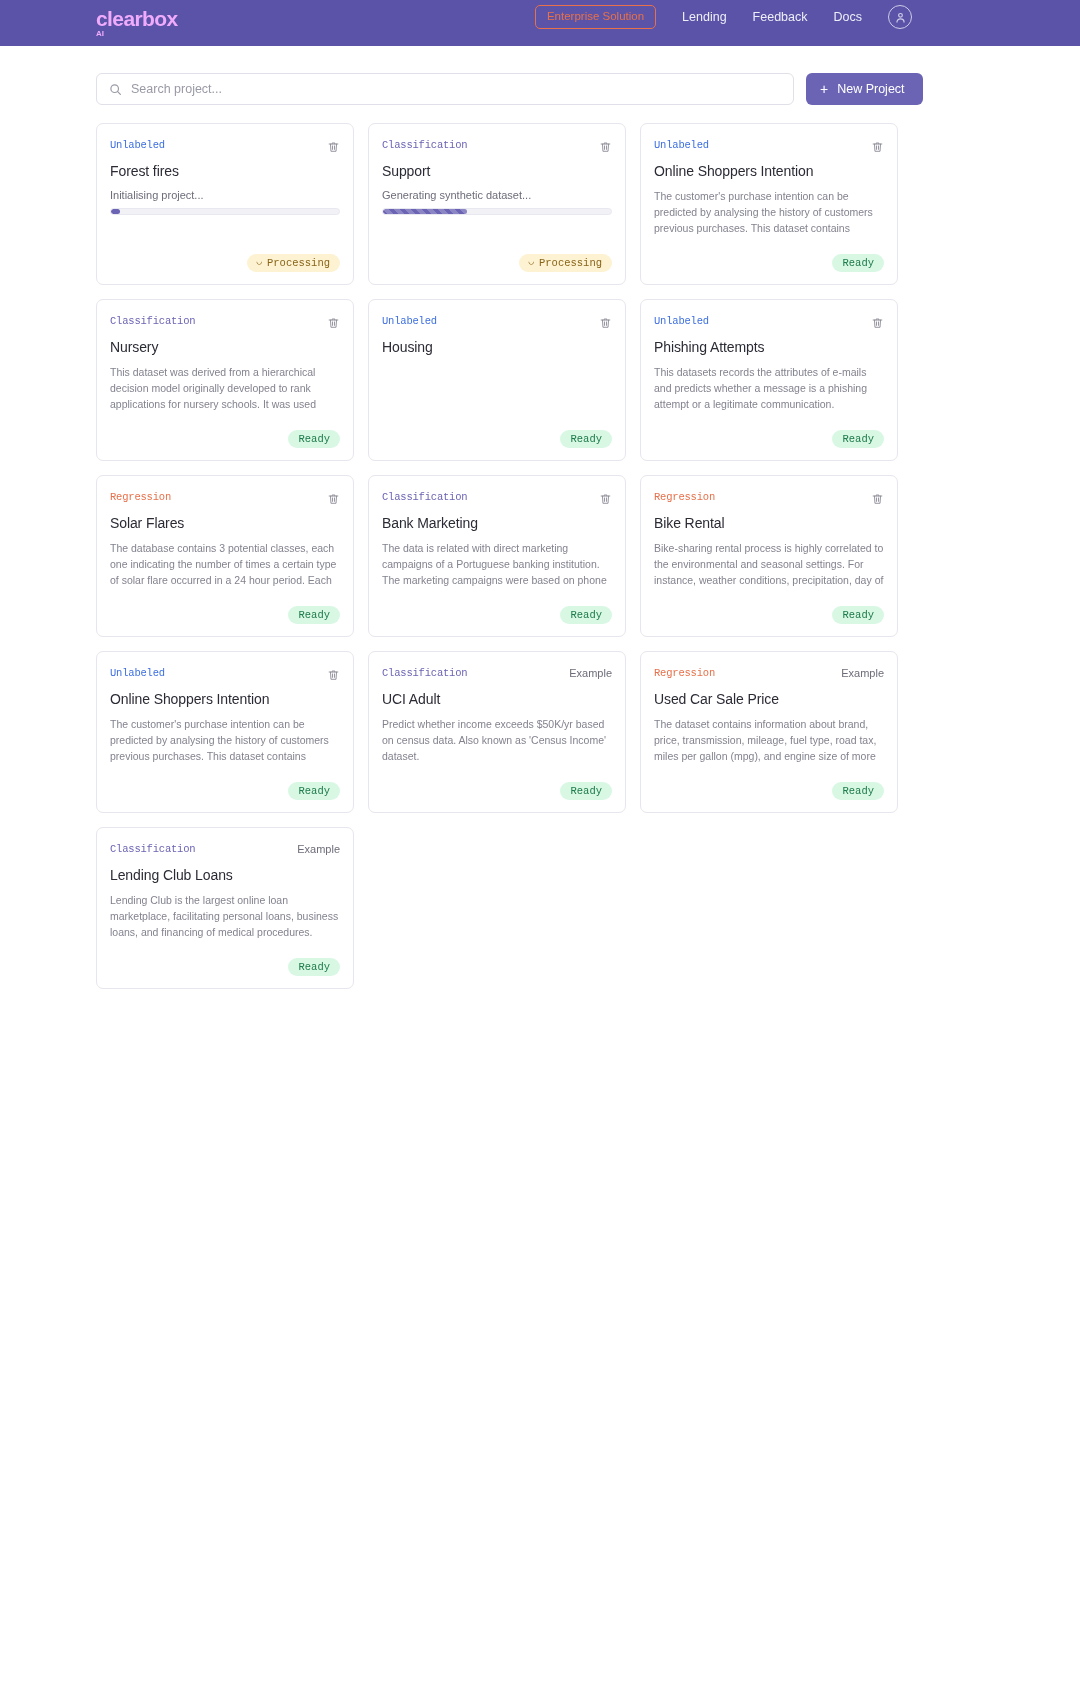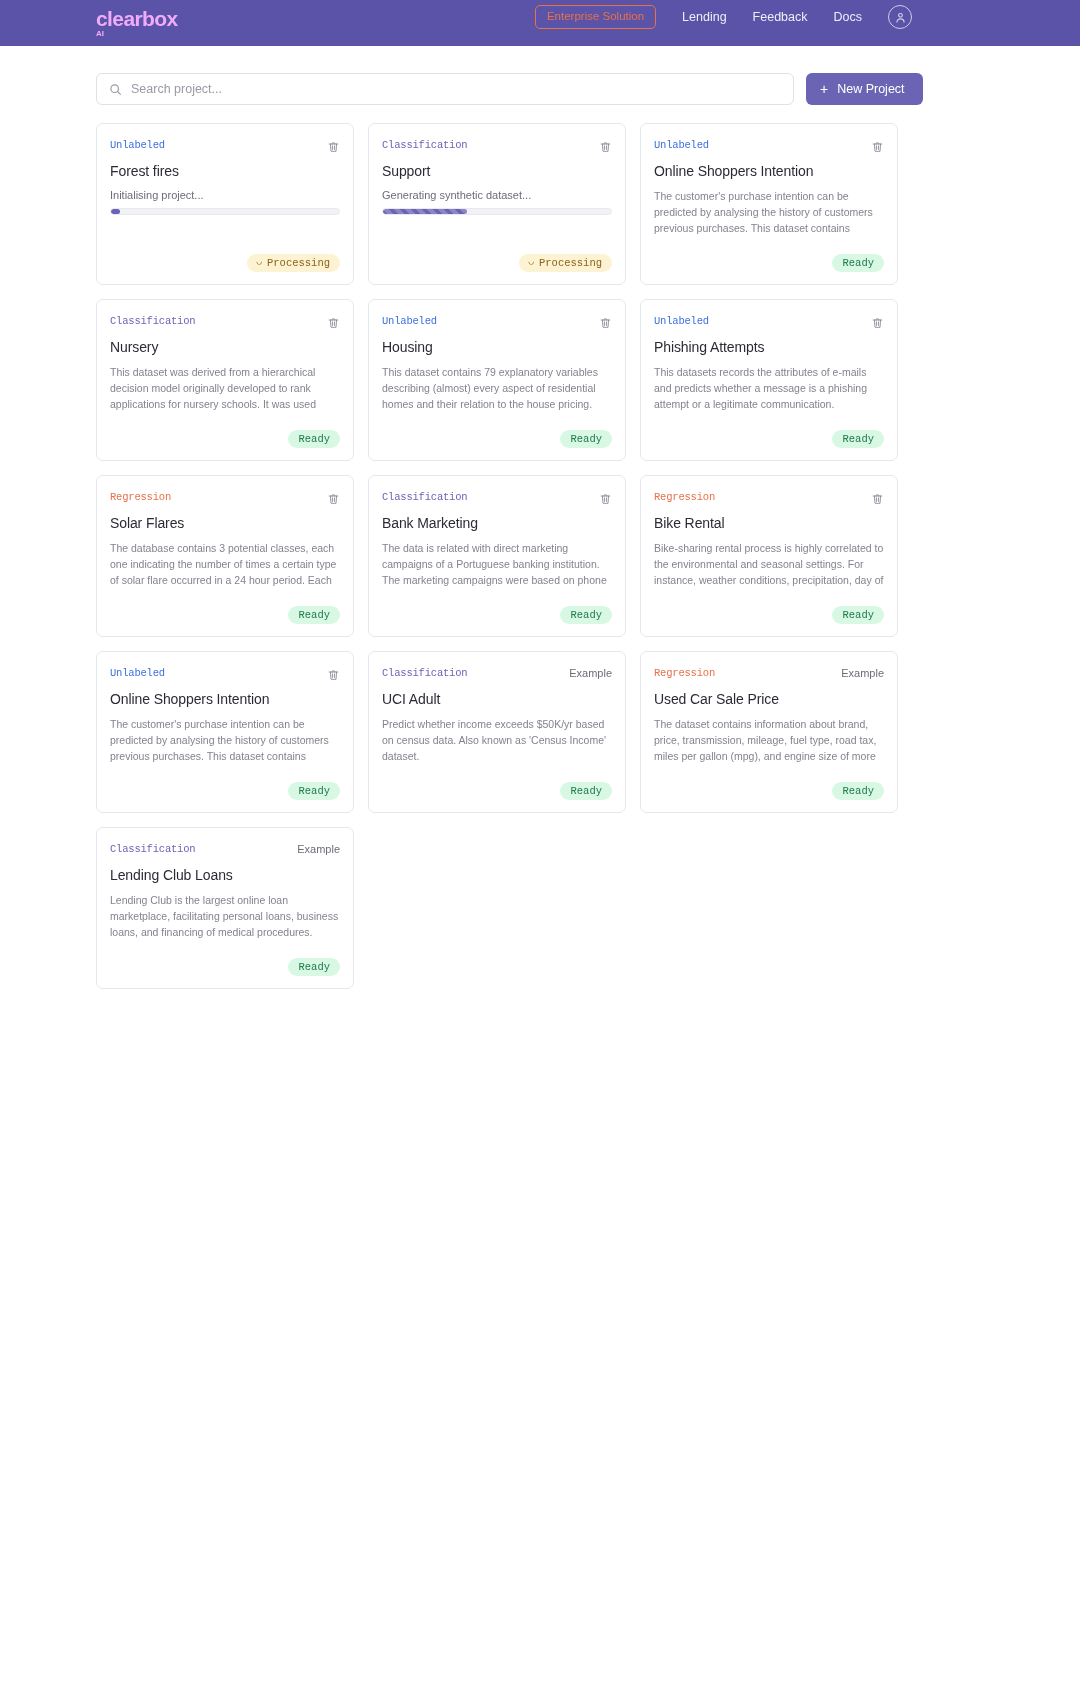--- a/index.html
+++ b/index.html
@@ -363,21 +363,20 @@
     <div class="card-head">
       <span class="tag tag-unlabeled">Unlabeled</span>
       <span class="trash-icon"><svg width="13" height="14" viewBox="0 0 24 24" fill="none" stroke="#8b8b97" stroke-width="1.7" stroke-linecap="round" stroke-linejoin="round">
               <path d="M4 6.5h16"></path>
               <path d="M9.5 6.5V4.6h5v1.9"></path>
               <path d="M6.4 6.5l.9 13.4h9.4l.9-13.4"></path>
               <path d="M10.2 10v6.4M13.8 10v6.4"></path>
             </svg></span>
     </div>
     <div class="card-title">Housing</div>
-    <div class="card-desc">This dataset contains 79 explanatory variables describing (almost) every aspect of residential homes and their relation to the house pricing.</div>
     <div class="card-footer">
       <span class="badge badge-ready">
             <span>Ready</span>
           </span>
     </div>
       </div>
       <div class="card">
     <div class="card-head">
       <span class="tag tag-unlabeled">Unlabeled</span>
       <span class="trash-icon"><svg width="13" height="14" viewBox="0 0 24 24" fill="none" stroke="#8b8b97" stroke-width="1.7" stroke-linecap="round" stroke-linejoin="round">

